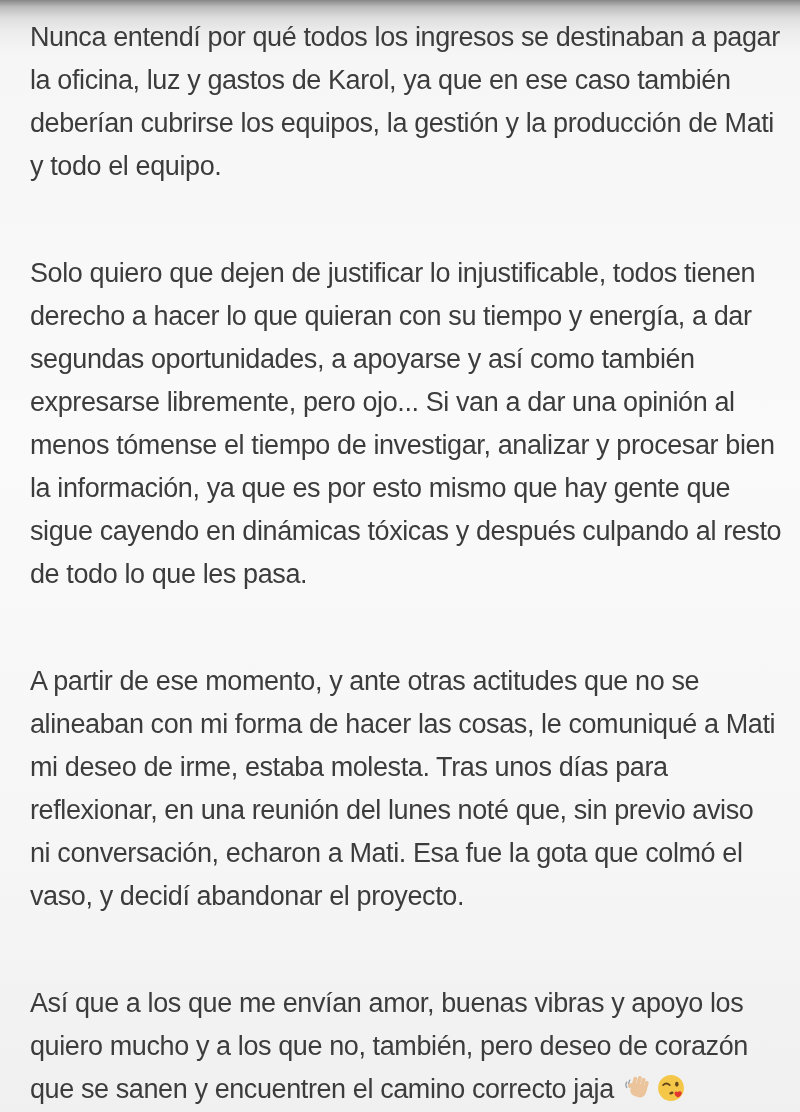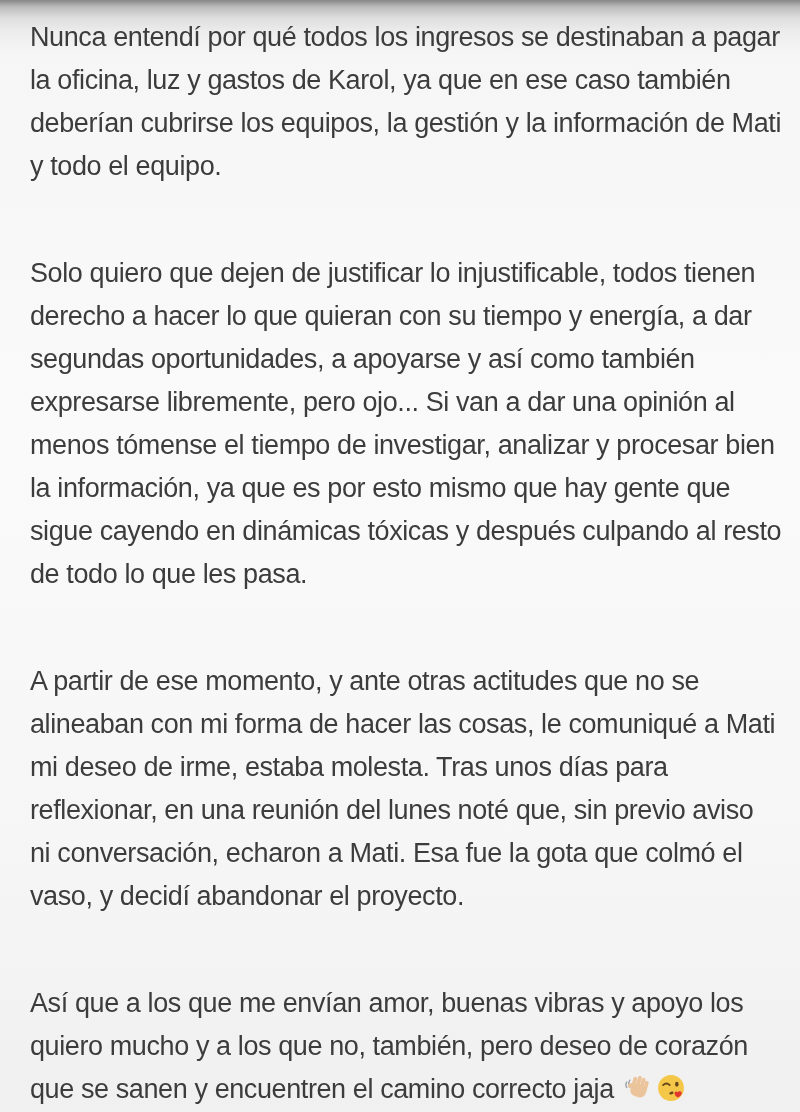--- a/index.html
+++ b/index.html
@@ -47,21 +47,21 @@
   .emoji-wave { margin-left: 9px; }
   .emoji-kiss { margin-left: 3px; }
 </style>
 </head>
 <body>
 
 <main class="statement">
 
   <p class="para">Nunca entendí por qué todos los ingresos se destinaban a pagar
 la oficina, luz y gastos de Karol, ya que en ese caso también
-deberían cubrirse los equipos, la gestión y la información de Mati
+deberían cubrirse los equipos, la gestión y la producción de Mati
 y todo el equipo.</p>
 
   <p class="para">Solo quiero que dejen de justificar lo injustificable, todos tienen
 derecho a hacer lo que quieran con su tiempo y energía, a dar
 segundas oportunidades, a apoyarse y así como también
 expresarse libremente, pero ojo... Si van a dar una opinión al
 menos tómense el tiempo de investigar, analizar y procesar bien
 la información, ya que es por esto mismo que hay gente que
 sigue cayendo en dinámicas tóxicas y después culpando al resto
 de todo lo que les pasa.</p>

